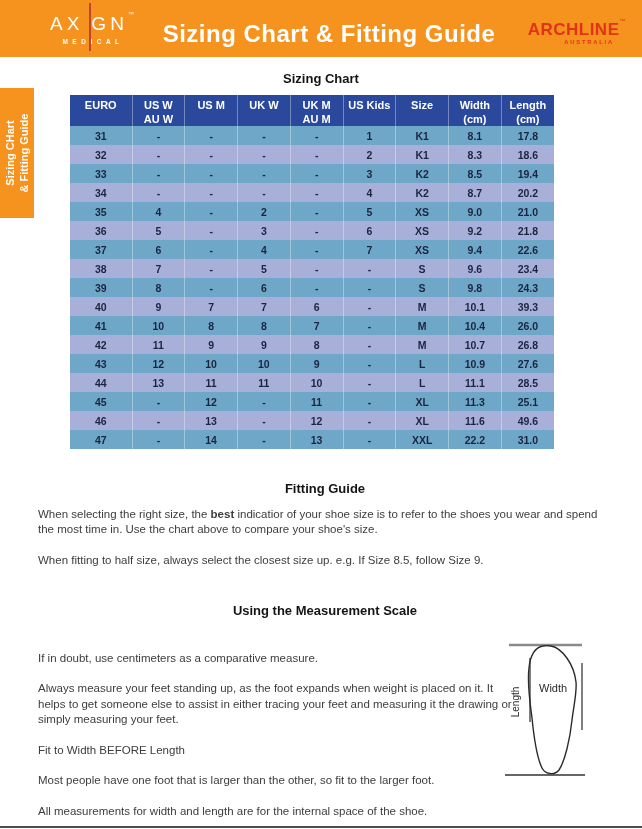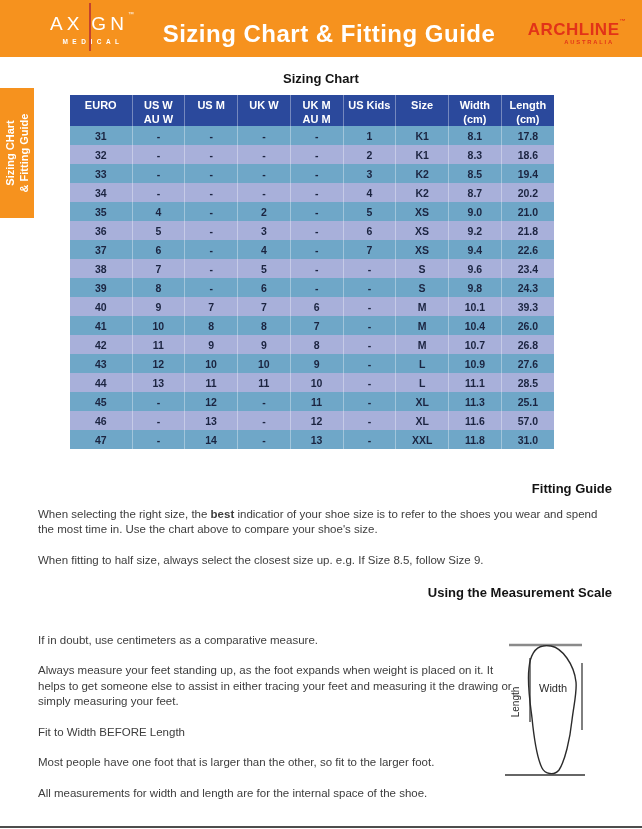--- a/index.html
+++ b/index.html
@@ -56,23 +56,23 @@
   }
   .sizing-table tbody tr:nth-child(odd)  { background:#6FA7C8; }
   .sizing-table tbody tr:nth-child(even) { background:#A8B0DA; }
   .sizing-table td + td, .sizing-table th + th { border-left:1px solid rgba(255,255,255,0.35); }
 
   
   .content {
     position:absolute; left:38px; top:481px; width:574px;
     font-size:11.5px; line-height:15.5px; color:#3d3d3d;
   }
-  .content .section-heading { margin-bottom:10px;text-align:right; }
+  .content .section-heading { margin-bottom:10px; }
   .content p { margin-bottom:15px; }
-  .h-measure { margin-top:17px; }
+  .h-measure { margin-top:35px; }
   .measure-text { width:478px;margin-top:32px; }
 
   
   .foot-diagram { position:absolute; left:496px; top:640px; }
 
   
   .bottom-rule { position:absolute; left:0; top:826px; width:642px; height:2px; background:#4d4d4d; }
 </style>
 </head>
 <body>
@@ -320,31 +320,31 @@
     </tr>
       <tr>
       <td>46</td>
       <td>-</td>
       <td>13</td>
       <td>-</td>
       <td>12</td>
       <td>-</td>
       <td>XL</td>
       <td>11.6</td>
-      <td>57.0</td>
+      <td>49.6</td>
     </tr>
       <tr>
       <td>47</td>
       <td>-</td>
       <td>14</td>
       <td>-</td>
       <td>13</td>
       <td>-</td>
       <td>XXL</td>
-      <td>11.8</td>
+      <td>22.2</td>
       <td>31.0</td>
     </tr>
     </tbody>
 </table>
 
 <div class="content">
   <h2 class="section-heading">Fitting Guide</h2>
   <p><span>When selecting the right size, the </span><b>best</b><span> indicatior of your shoe size is to refer to the shoes you wear and spend the most time in. Use the chart above to compare your shoe's size.</span></p>
   <p>When fitting to half size, always select the closest size up. e.g. If Size 8.5, follow Size 9.</p>
 

